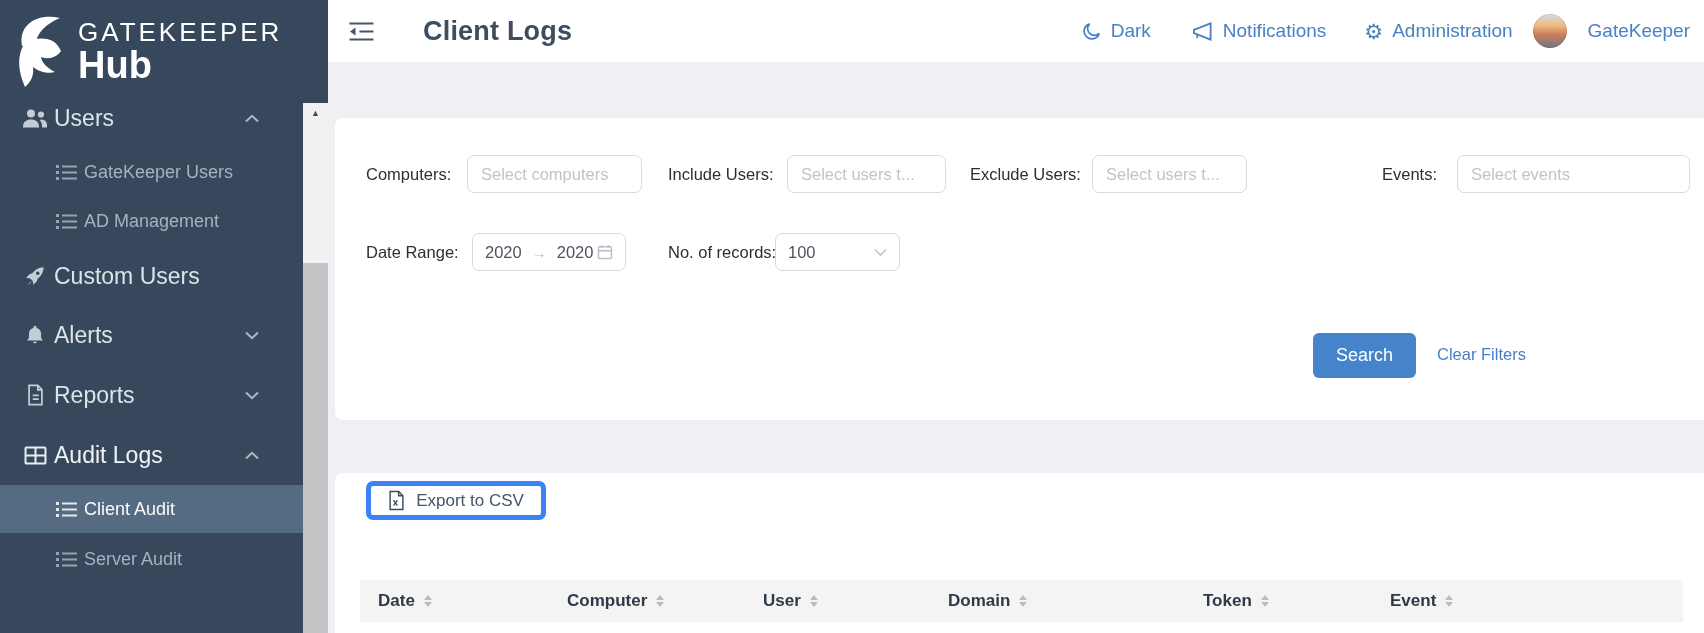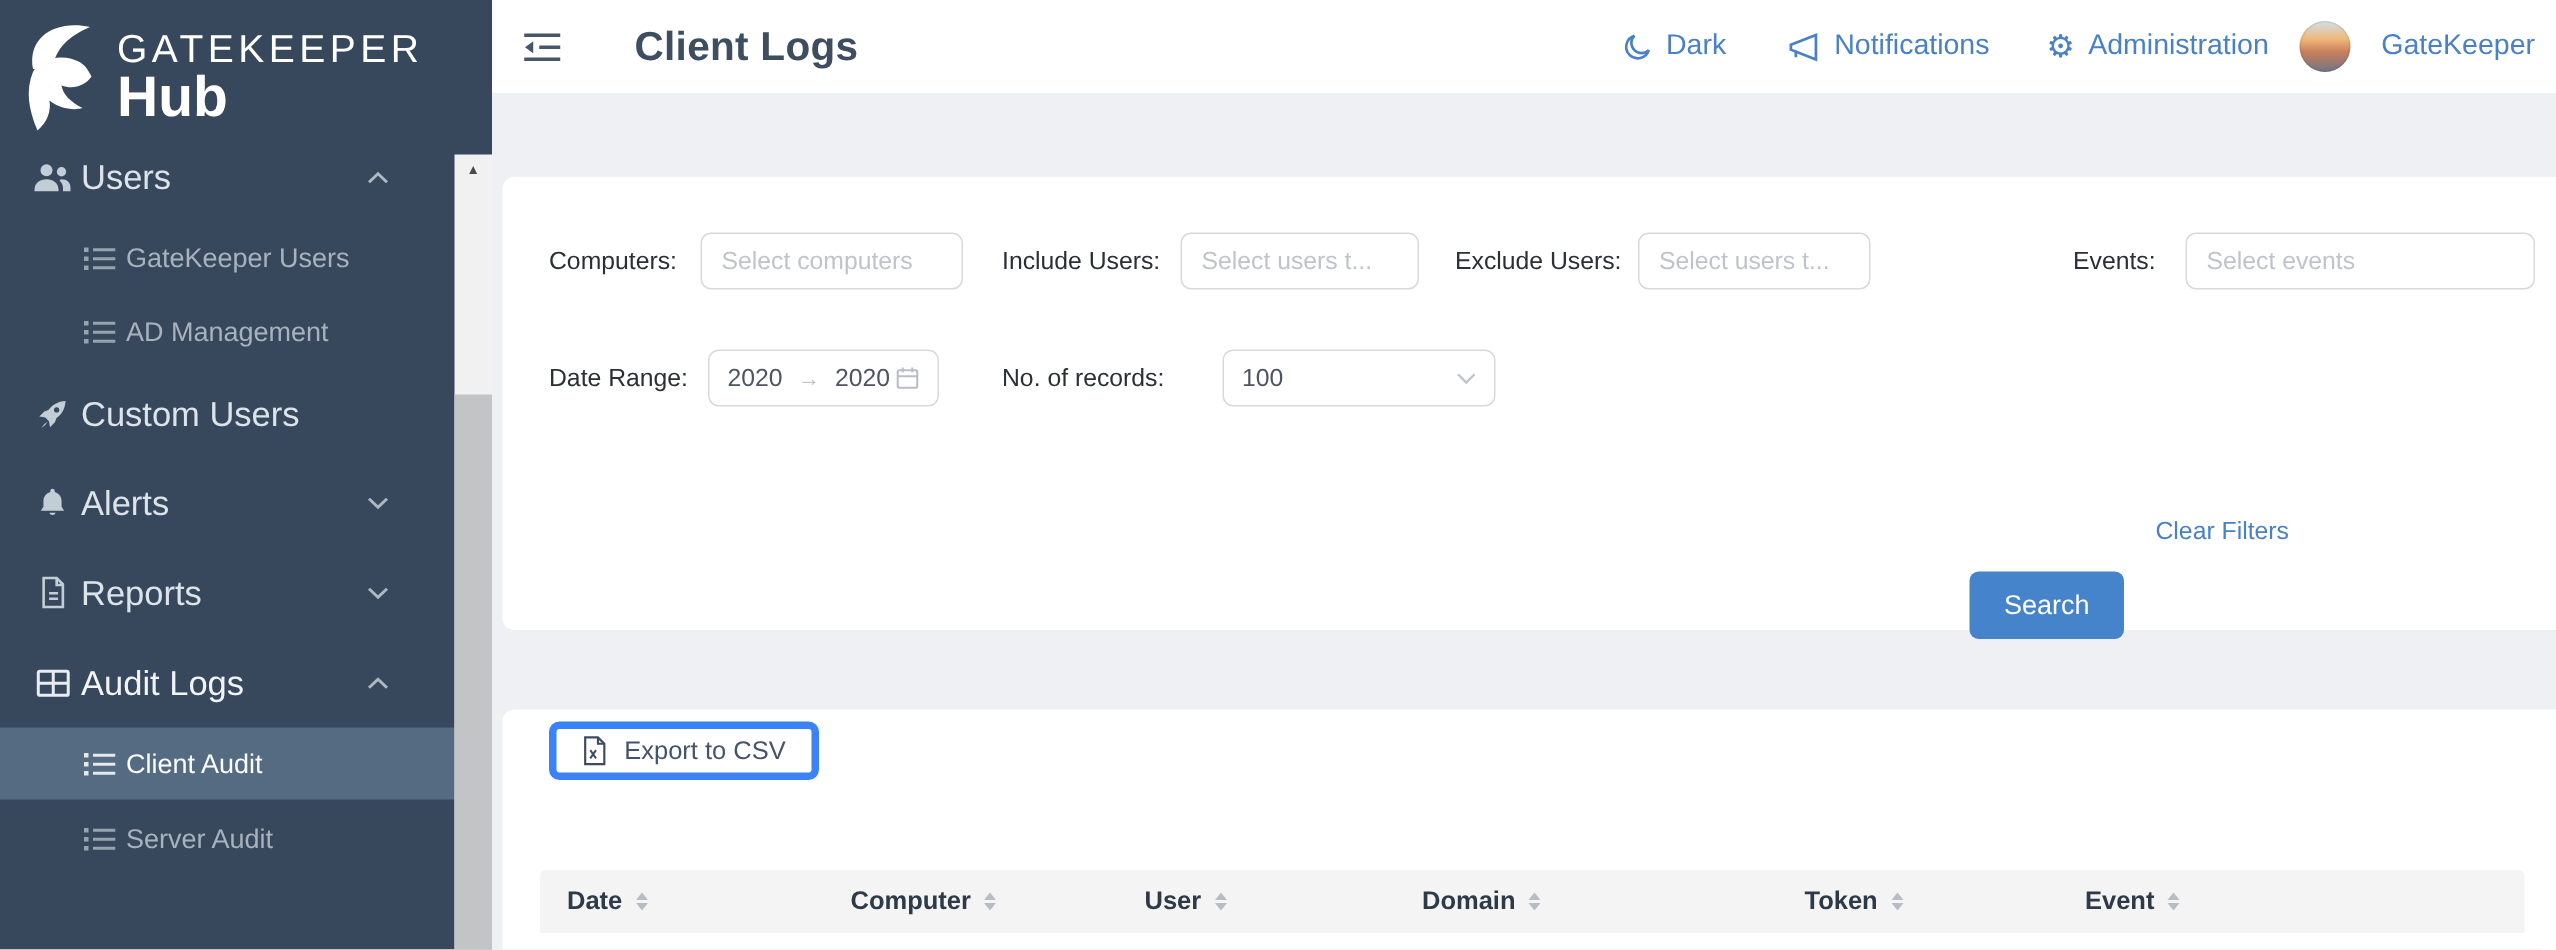--- a/index.html
+++ b/index.html
@@ -55,21 +55,21 @@
   .f-input::placeholder { color:#bfc4cb; }
   .row1 .f-input { top:37px; }
 
   .fake-input { position:absolute; height:38px; border:1px solid #d9d9d9; border-radius:7px; background:#fff;
                 display:flex; align-items:center; padding:0 12px; font-size:16.5px; color:#4c5560; }
   .date-sep { color:#b9bec6; margin:0 10px; font-size:15px; }
   .cal-ic { margin-left:auto; color:#b9bec6; display:flex; }
   .sel-caret { margin-left:auto; display:flex; }
 
   .search-btn { position:absolute; left:978px; top:215px; width:103px; height:45px; background:#4584ca; color:#fff;
-                border:none; border-radius:6px; font-family:"Liberation Sans",sans-serif; font-size:18px; cursor:pointer;margin-top:48px; }
+                border:none; border-radius:6px; font-family:"Liberation Sans",sans-serif; font-size:18px; cursor:pointer; }
   .clear-link { position:absolute; left:1102px; top:227px; color:#4a80c6; font-size:16.5px; cursor:pointer; white-space:nowrap; }
 
   .export-btn { position:absolute; left:31px; top:8px; width:180px; height:39px; border:5px solid #3b82f6; border-radius:7px;
                 background:#fff; display:flex; align-items:center; justify-content:center; gap:11px; cursor:pointer; }
   .export-btn .lbl { font-size:17px; color:#44546a; }
   .export-btn .ic { color:#3c4c5e; display:flex; }
 
   .theader { position:absolute; left:25px; top:107px; width:1323px; height:42px; background:#f4f4f5;
              border-radius:4px 4px 0 0; }
   .th-col { position:absolute; top:0; height:100%; display:flex; align-items:center; gap:9px; cursor:pointer; }
@@ -295,21 +295,21 @@
           <span>2020</span>
           <span class="cal-ic">
             <svg width="16" height="16" viewBox="0 0 16 16" fill="none" stroke="currentColor" stroke-width="1.4">
                 <rect x="1.5" y="2.8" width="13" height="11.7" rx="1"></rect>
                 <path d="M1.5 6.8h13M4.8 1v3.2M11.2 1v3.2"></path>
               </svg>
           </span>
         </div>
 
         <span class="f-label" style="left:333px">No. of records:</span>
-        <div class="fake-input" style="left:480px;top:115px;width:182px">
+        <div class="fake-input" style="left:440px;top:115px;width:125px">
           <span>100</span>
           <span class="sel-caret">
             <svg width="13" height="9" viewBox="0 0 13 9" fill="none" stroke="#bfc4cb" stroke-width="1.6">
                 <path d="M1 1.5l5.5 5.5L12 1.5"></path>
               </svg>
           </span>
         </div>
       </div>
 
       <button class="search-btn">Search</button>

